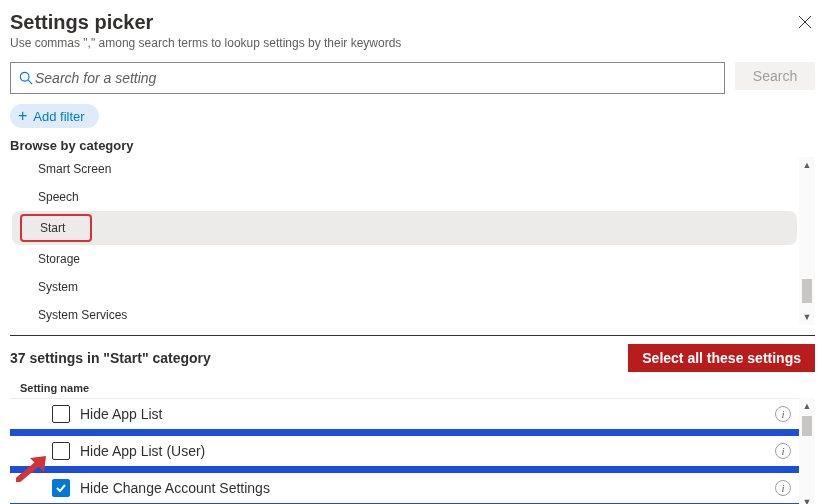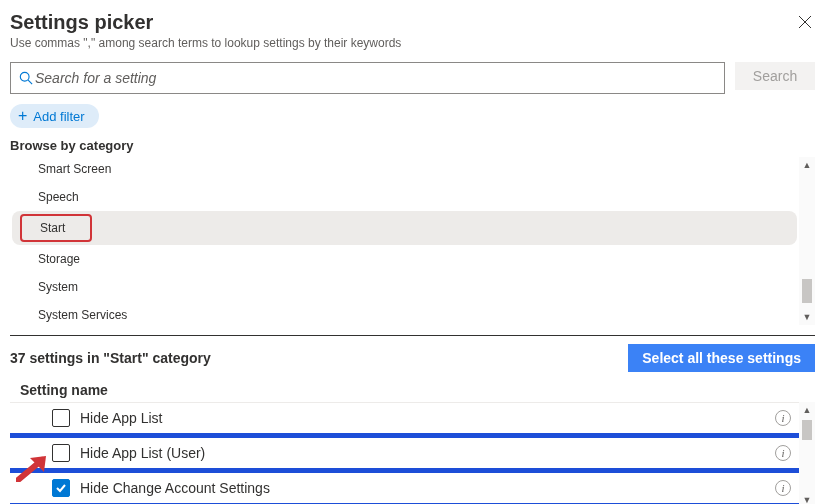--- a/index.html
+++ b/index.html
@@ -69,29 +69,29 @@
     display:flex; flex-direction:column; align-items:center;
     background:#fafafa;
   }
   .sb-arrow { width:16px; height:16px; display:flex; align-items:center; justify-content:center; font-size:9px; color:#605e5c; cursor:pointer;}
   .sb-track { flex:1; width:16px; position:relative; }
   .sb-thumb { position:absolute; left:3px; width:10px; background:#c8c6c4; }
   .divider { border:none; border-top:1px solid #323130; margin:10px 0 8px 0; }
   .results-head { display:flex; justify-content:space-between; align-items:center; }
   .count { font-size:14px; font-weight:600; }
   .select-all {
-    background:#3b82f6; color:#fff; border:none; font-size:14px; font-weight:600;
+    background:#b91c1c; color:#fff; border:none; font-size:14px; font-weight:600;
     padding:6px 14px; cursor:pointer; font-family:inherit;
   }
-  .col-head { font-size:14px; font-weight:600; margin-top:10px; padding-left:10px; }
+  .col-head { font-size:11px; font-weight:600; margin-top:10px; padding-left:10px; }
   .settings-wrap { position:relative; margin-top:4px;}
   .settings-list { width: calc(100% - 16px); }
   .setting-row {
     display:flex; align-items:center; gap:10px;
-    padding:6px 8px 6px 42px; border-bottom:5px solid #1d4ed8;
+    padding:6px 8px 6px 42px; border-bottom:7px solid #1d4ed8;
     position:relative;
   }
   .setting-row:first-child { border-top:1px solid #edebe9; }
   .chk {
     width:18px; height:18px; border:1px solid #323130; border-radius:2px;
     display:flex; align-items:center; justify-content:center; flex:none;
     background:#fff;
   }
   .chk.checked { background:#0078d4; border-color:#0078d4; }
   .chk.checked svg { display:block; }

